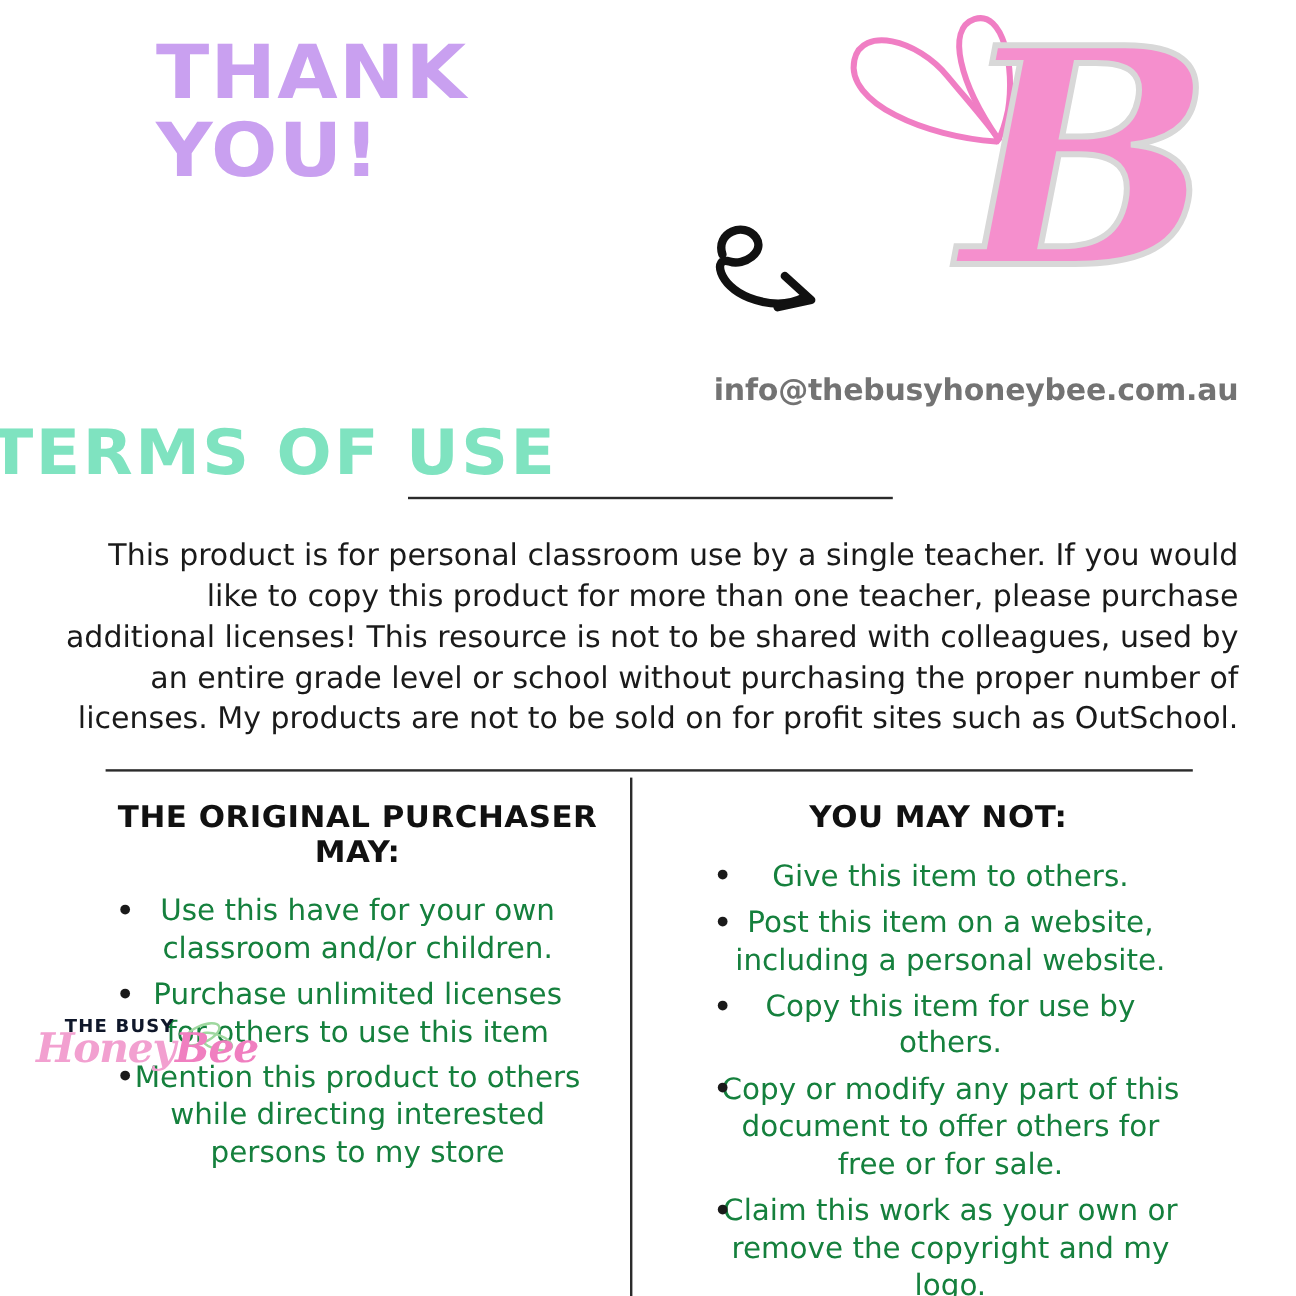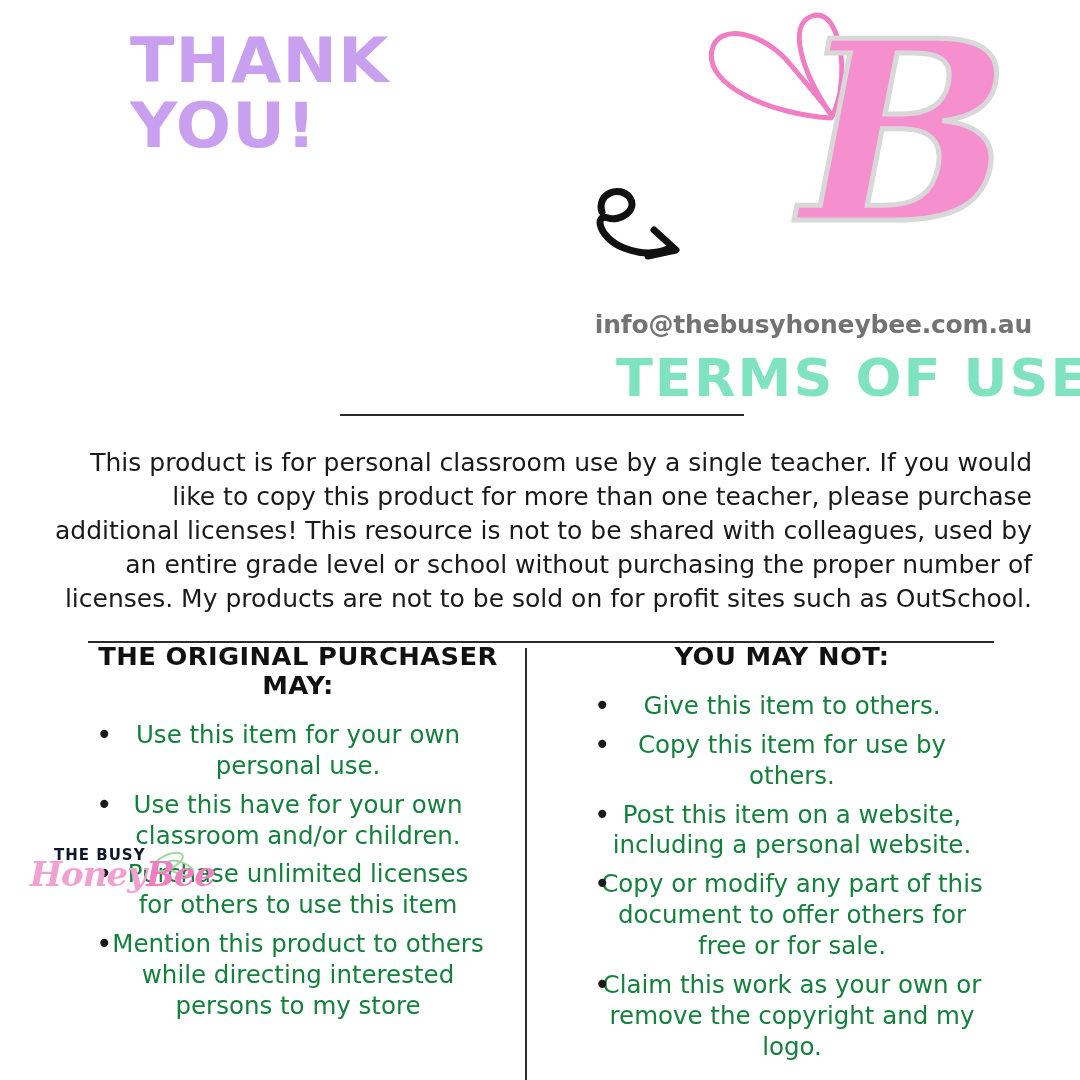--- a/index.html
+++ b/index.html
@@ -75,21 +75,21 @@
     color: #737373;
     letter-spacing: -0.2px;
   }
 
   
   .terms-title-wrap {
     position: absolute;
     left: 0;
     top: 348px;
     width: 1080px;
-    text-align: right;
+    text-align: left;
   }
   .terms-title {
     display: inline-block;
     font-family: "DejaVu Sans", sans-serif;
     font-weight: bold;
     font-size: 52px;
     letter-spacing: 2px;
     color: #7fe3c0;
     transform: scaleX(1.04);
   }
@@ -129,21 +129,21 @@
     left: 525px;
     top: 648px;
     width: 2px;
     height: 432px;
     background: #2b2b2b;
   }
 
   
   .col {
     position: absolute;
-    top: 642px;
+    top: 666px;
   }
   .col.left  { left: 78px;  width: 440px; }
   .col.right { left: 552px; width: 460px; }
 
   .col-title {
     text-align: center;
     font-family: "DejaVu Sans", sans-serif;
     font-weight: bold;
     font-size: 25px;
     letter-spacing: 0.4px;
@@ -240,33 +240,32 @@
   <div class="terms-underline"></div>
 
   <div class="terms-body">This product is for personal classroom use by a single teacher. If you would like to copy this product for more than one teacher, please purchase additional licenses! This resource is not to be shared with colleagues, used by an entire grade level or school without purchasing the proper number of licenses. My products are not to be sold on for profit sites such as OutSchool.</div>
 
   <div class="hr-top"></div>
   <div class="v-divider"></div>
 
   <div class="col left">
     <div class="col-title">THE ORIGINAL PURCHASER MAY:</div>
     <ul class="bullets">
-      <li>Use this item for your own personal use.</li>
       <li>Use this have for your own classroom and/or children.</li>
       <li>Purchase unlimited licenses for others to use this item</li>
       <li>Mention this product to others while directing interested persons to my store</li>
     </ul>
   </div>
 
   <div class="col right">
     <div class="col-title">YOU MAY NOT:</div>
     <ul class="bullets">
       <li>Give this item to others.</li>
+      <li>Post this item on a website, including a personal website.</li>
       <li>Copy this item for use by others.</li>
-      <li>Post this item on a website, including a personal website.</li>
       <li>Copy or modify any part of this document to offer others for free or for sale.</li>
       <li>Claim this work as your own or remove the copyright and my logo.</li>
     </ul>
   </div>
 
   <div class="footer-logo">
     <svg width="210" height="80" viewBox="0 0 210 80" style="position:absolute;left:0;top:0;">
       <ellipse cx="148" cy="24" rx="16" ry="7" fill="none" stroke="#9fd89f" stroke-width="2" transform="rotate(-25 148 24)"></ellipse>
       <ellipse cx="160" cy="30" rx="14" ry="6" fill="none" stroke="#9fd89f" stroke-width="2" transform="rotate(20 160 30)"></ellipse>
     </svg>

